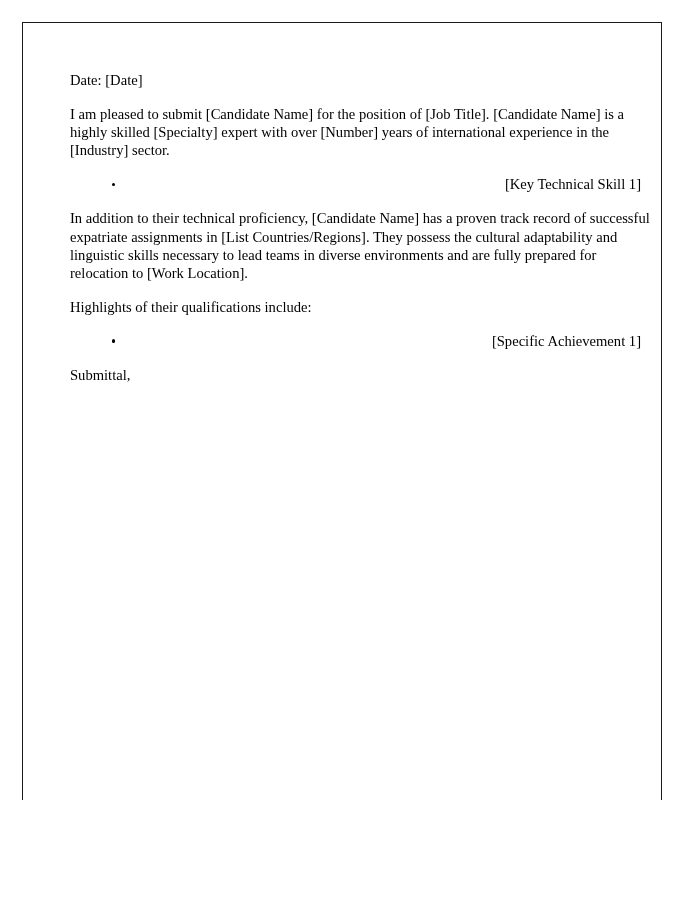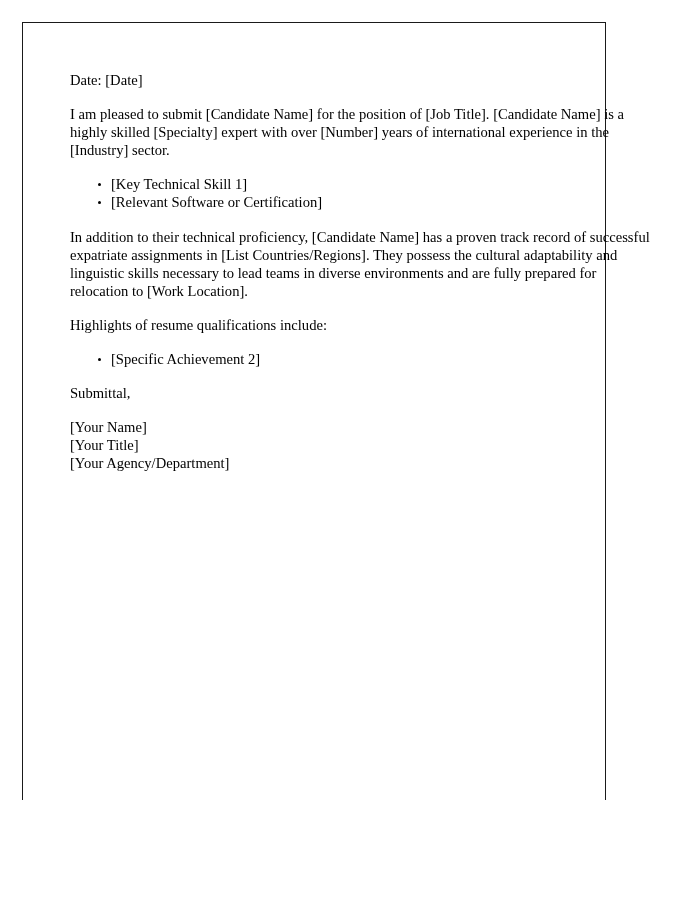--- a/index.html
+++ b/index.html
@@ -15,21 +15,21 @@
     font-family: "Liberation Serif", "DejaVu Serif", serif;
     color: #000000;
     -webkit-font-smoothing: antialiased;
   }
 
   
   .page-frame {
     position: absolute;
     left: 22px;
     top: 22px;
-    width: 584px;
+    width: 640px;
     height: 778px;
     border-left: 1px solid #1a1a1a;
     border-right: 1px solid #1a1a1a;
     border-top: 1px solid #1a1a1a;
     border-bottom: none;
     background: #ffffff;
     box-sizing: border-box;
   }
 
   .page-body {
@@ -53,23 +53,24 @@
     text-align: left;
   }
 
   ul.bullets {
     margin: 0 0 16px 0;
     padding: 0 0 0 41px;
     list-style: none;
   }
   ul.bullets li {
     position: relative;
-    margin: 0;
+    margin: 14px;
     padding: 0;
     line-height: 18.1px;
+    text-align: right;
   }
   ul.bullets li .dot {
     position: absolute;
     left: -13px;
     top: 7.5px;
     width: 3.4px;
     height: 3.4px;
     background: #000000;
     border-radius: 50%;
   }
@@ -95,43 +96,34 @@
 
 
     <p class="para">I am pleased to submit [Candidate Name] for the position of [Job Title]. [Candidate Name] is a highly skilled [Specialty] expert with over [Number] years of international experience in the [Industry] sector.</p>
 
 
     <ul class="bullets">
       <li>
         <span class="dot"></span>
         <span class="txt">[Key Technical Skill 1]</span>
       </li>
-      <li>
-        <span class="dot"></span>
-        <span class="txt">[Relevant Software or Certification]</span>
-      </li>
     </ul>
 
     <p class="para">In addition to their technical proficiency, [Candidate Name] has a proven track record of successful expatriate assignments in [List Countries/Regions]. They possess the cultural adaptability and linguistic skills necessary to lead teams in diverse environments and are fully prepared for relocation to [Work Location].</p>
 
-    <p class="para">Highlights of resume qualifications include:</p>
+    <p class="para">Highlights of their qualifications include:</p>
 
     <ul class="bullets">
       <li>
         <span class="dot"></span>
-        <span class="txt">[Specific Achievement 2]</span>
+        <span class="txt">[Specific Achievement 1]</span>
       </li>
     </ul>
 
 
 
     <div class="block">
       <span class="line">Submittal,</span>
     </div>
 
-    <div class="sig-block">
-      <span class="line">[Your Name]</span>
-      <span class="line">[Your Title]</span>
-      <span class="line">[Your Agency/Department]</span>
-    </div>
 
   </div>
 </div>
 
 </body></html>

